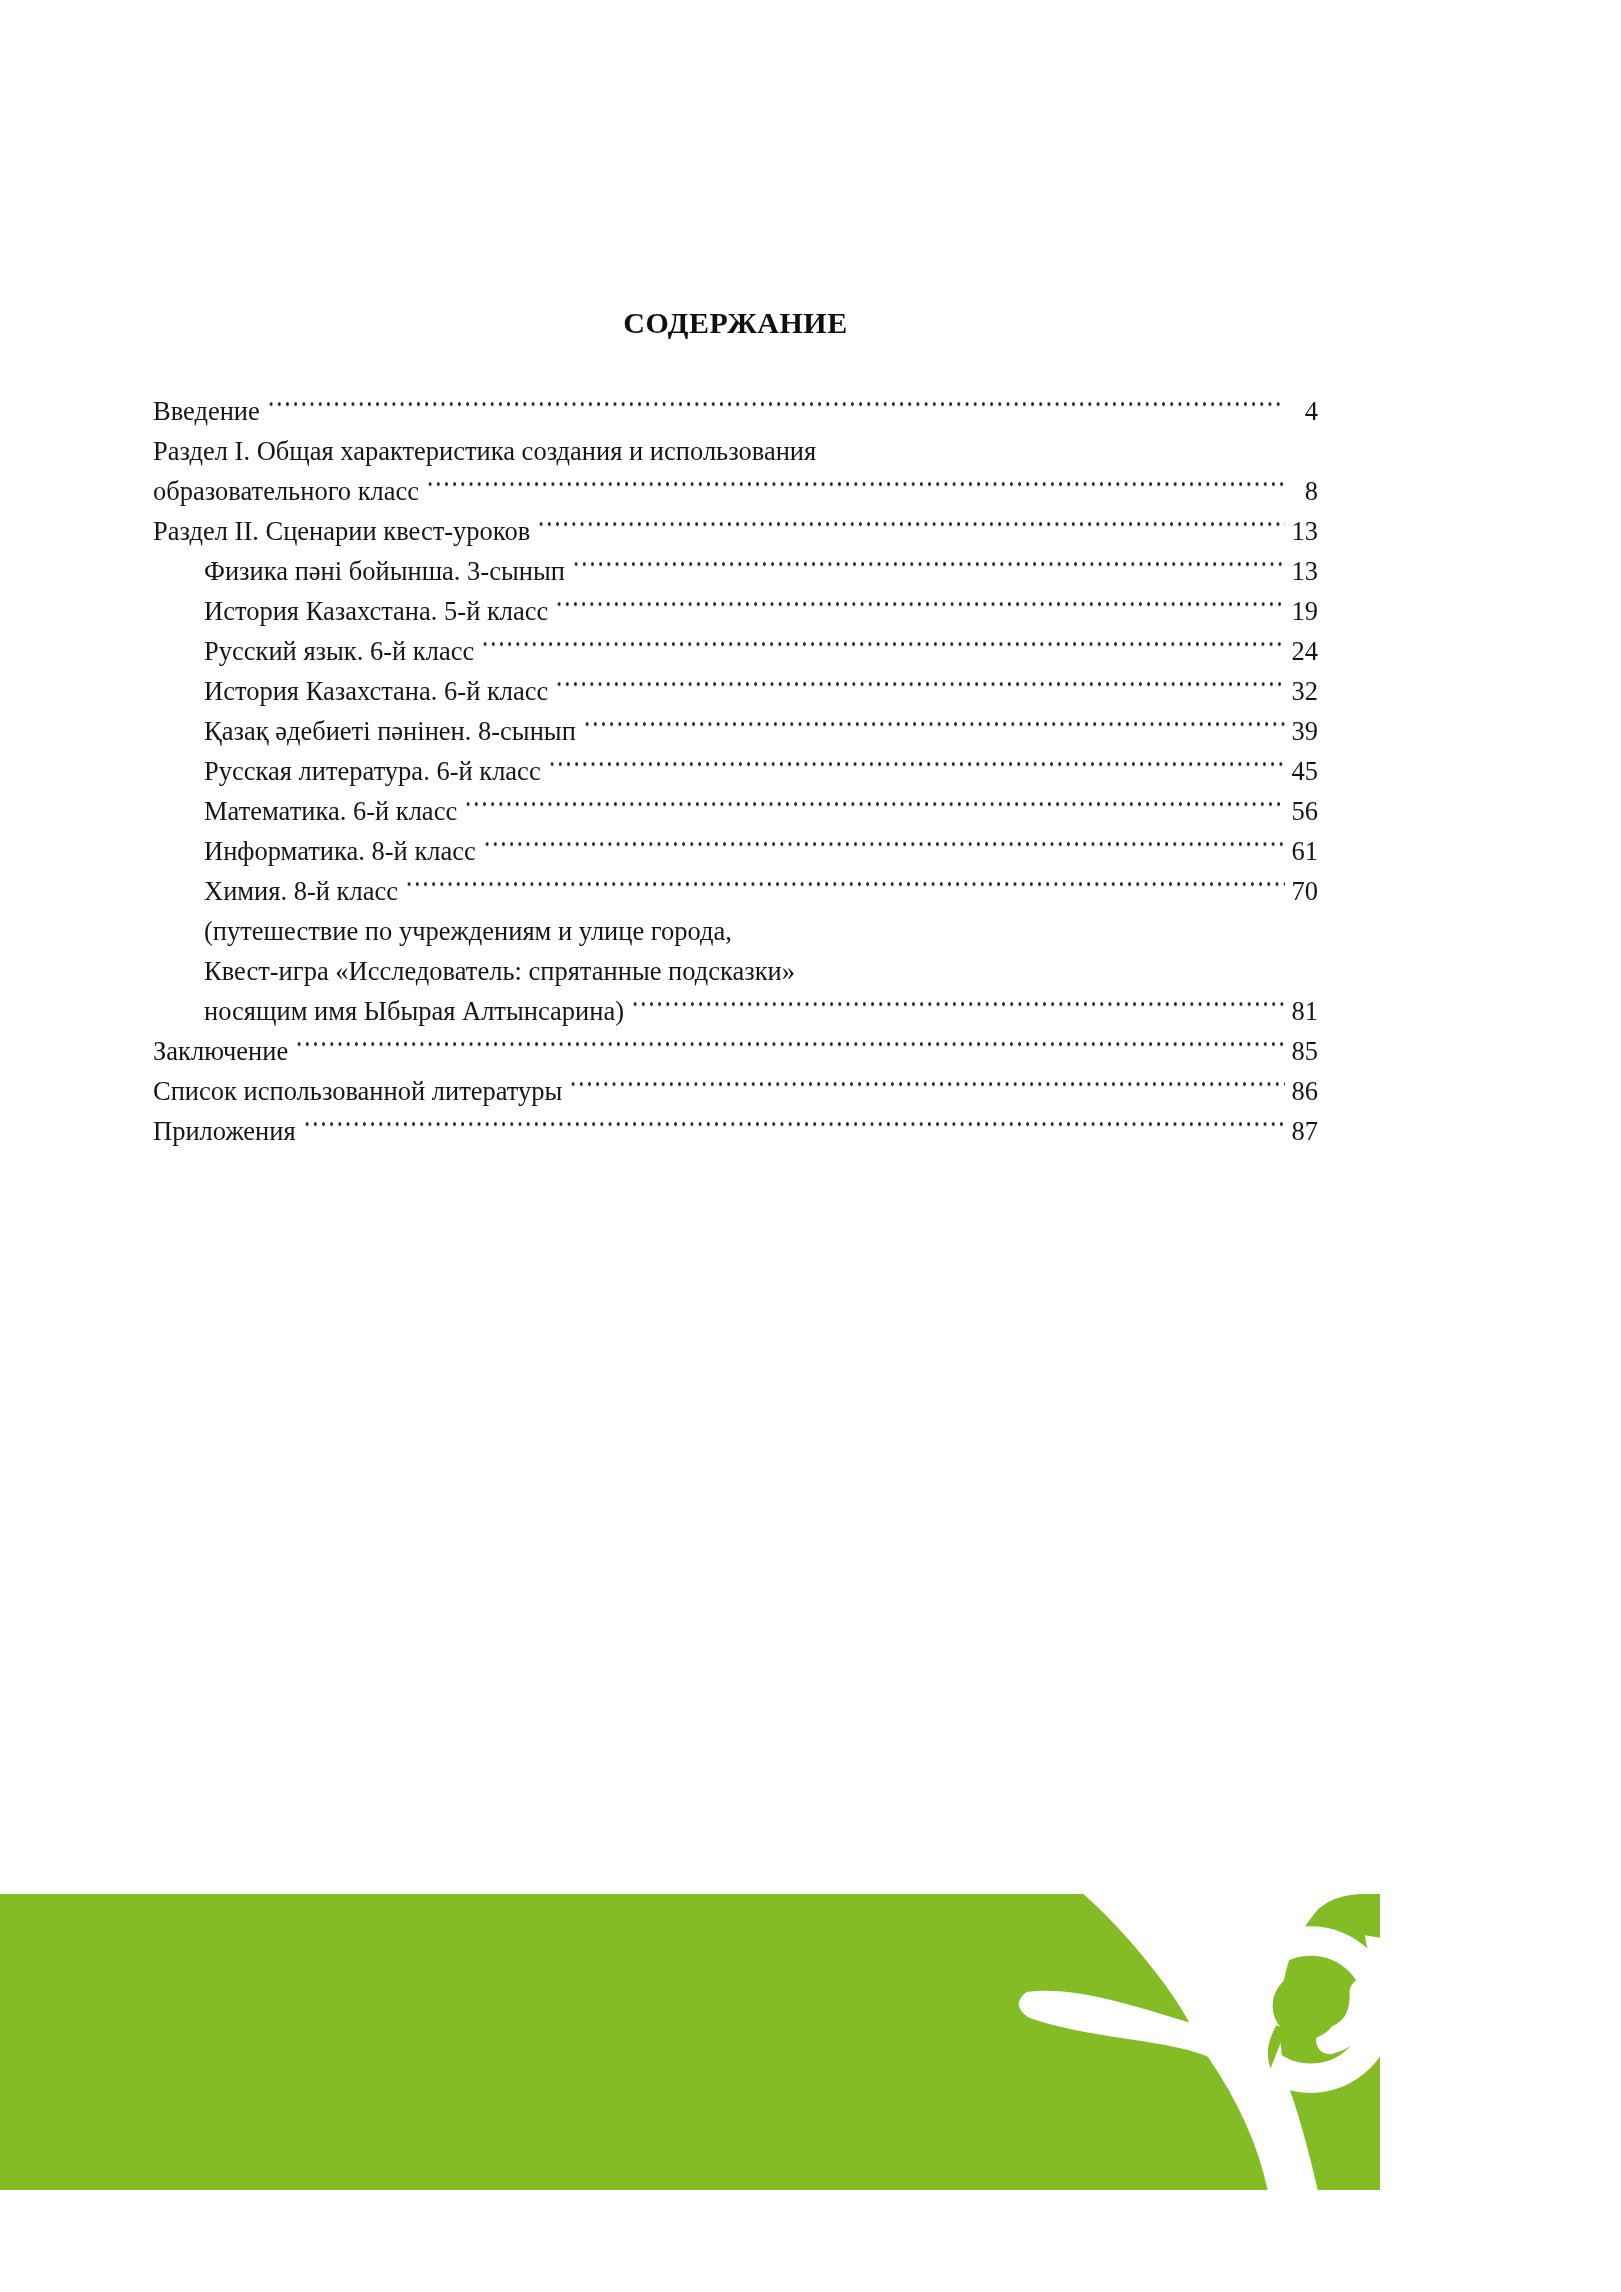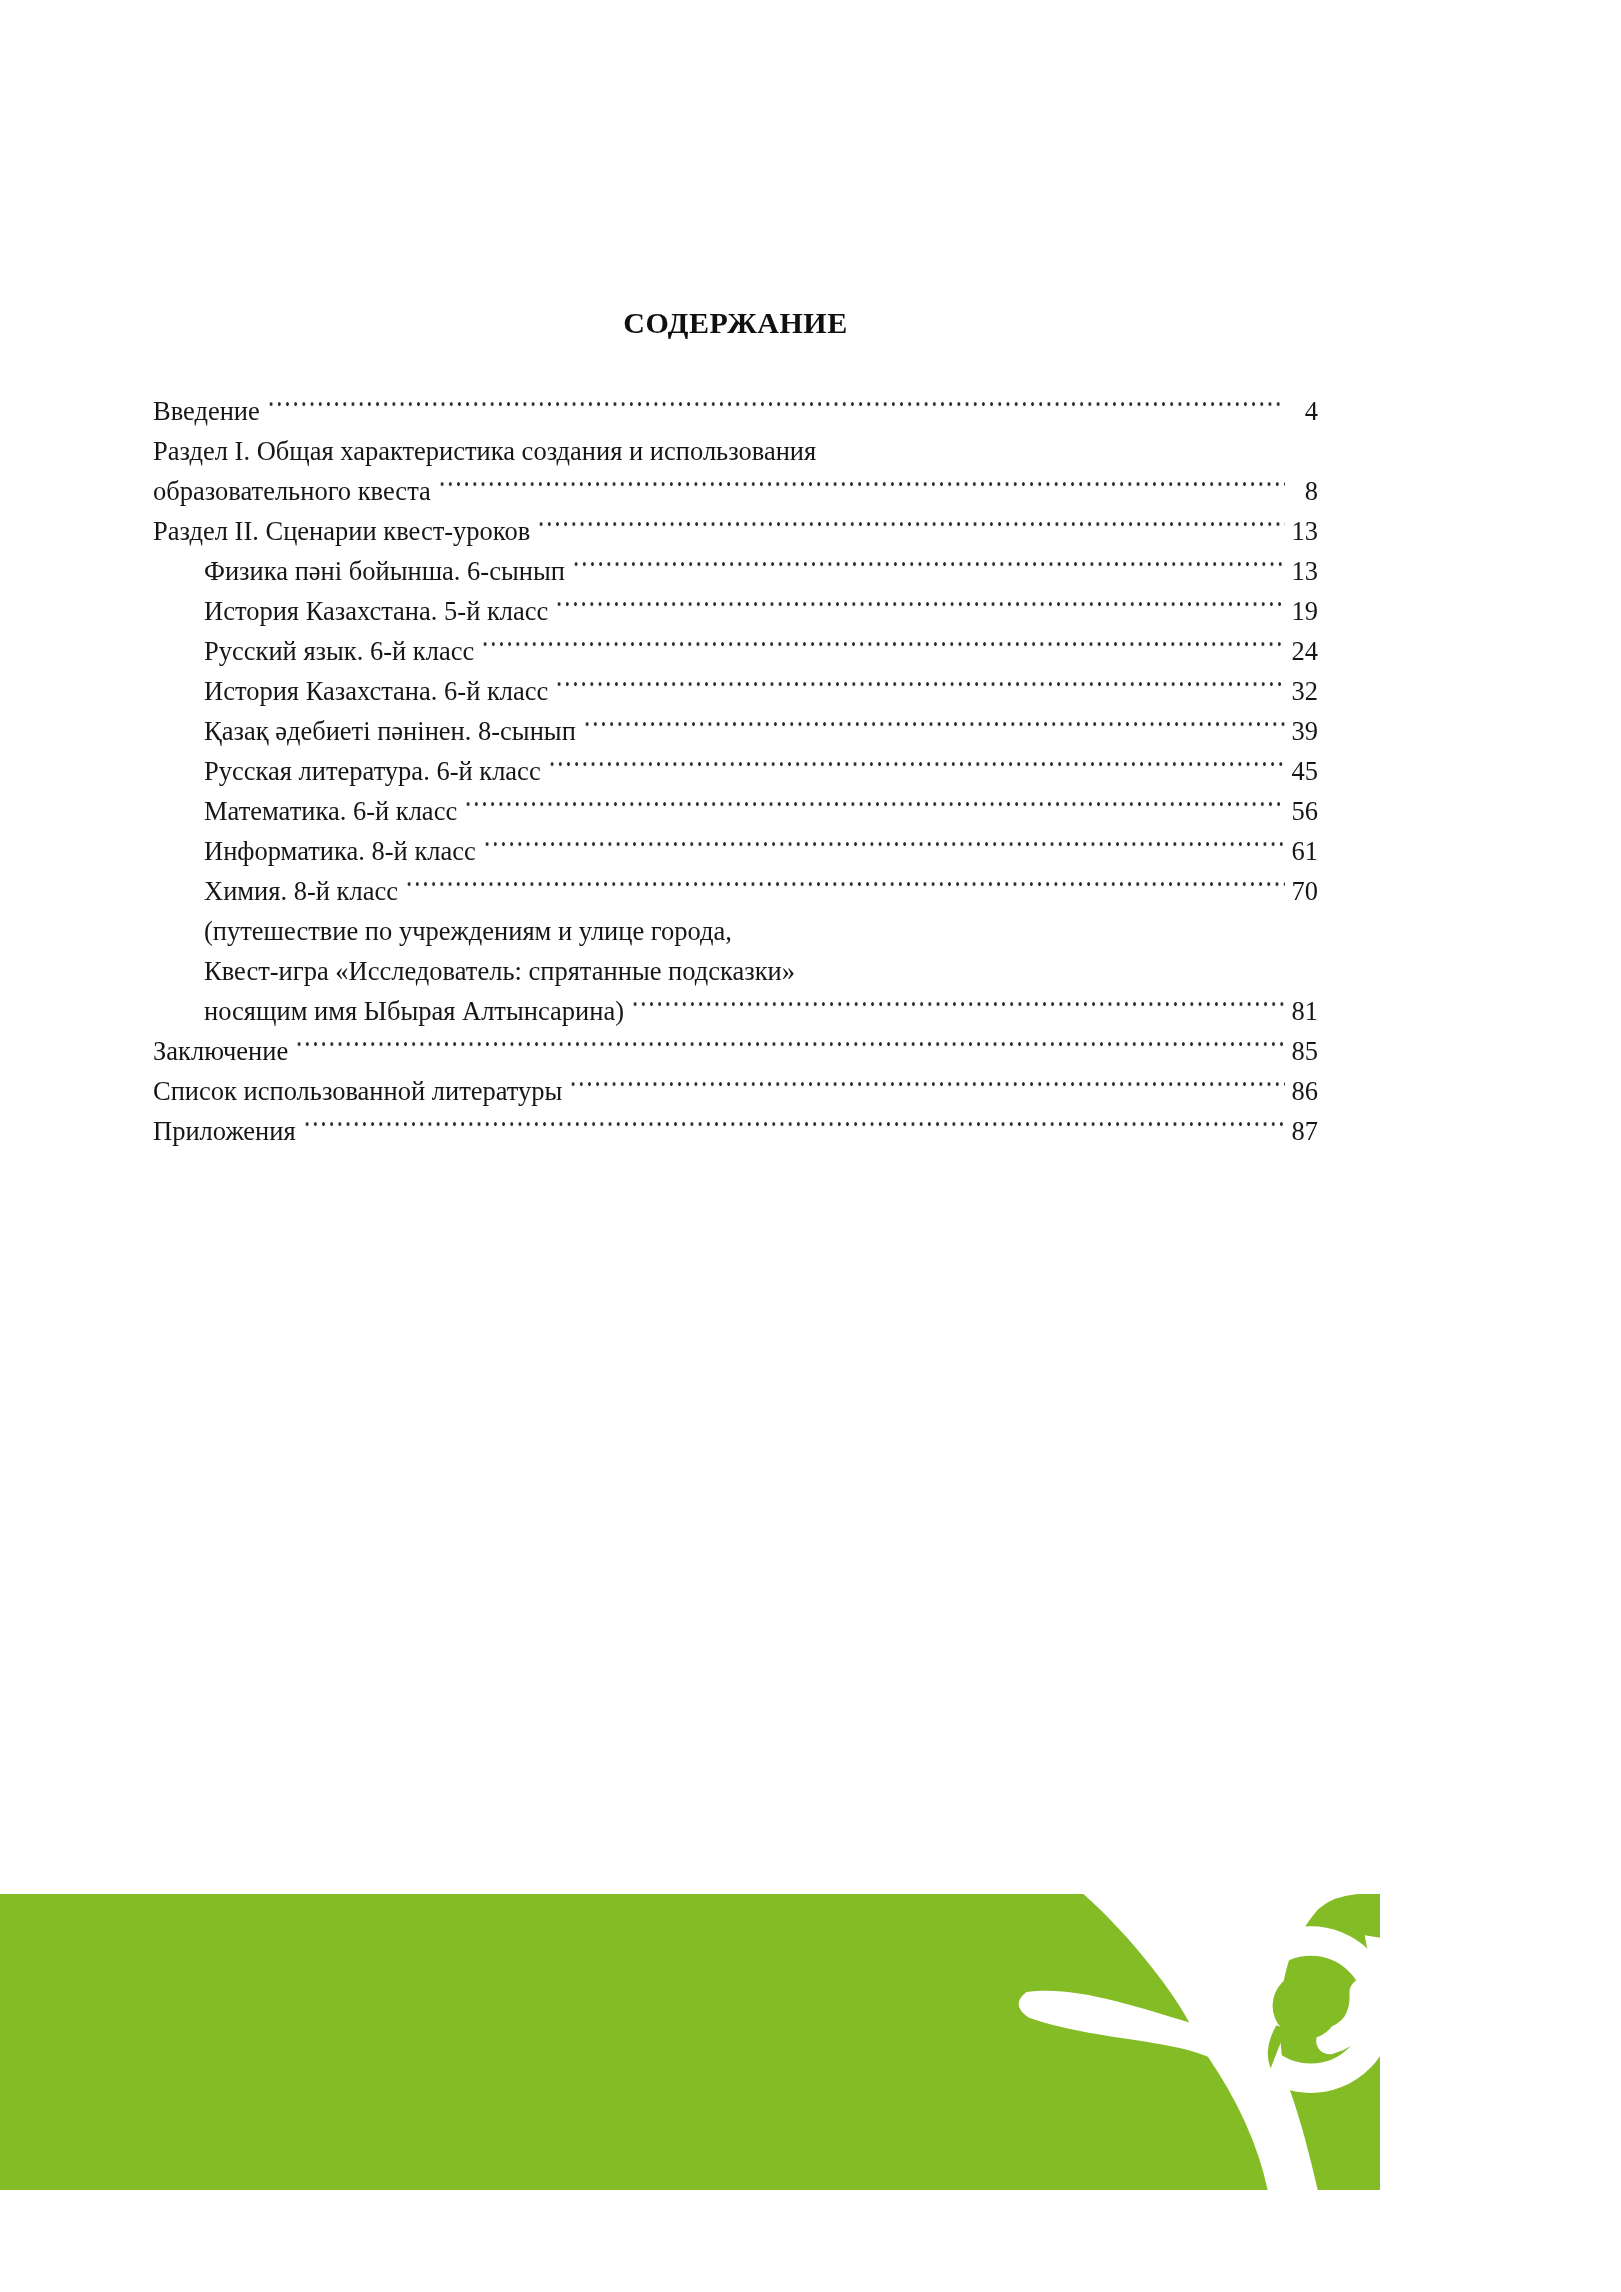--- a/index.html
+++ b/index.html
@@ -69,31 +69,31 @@
       <span class="label">Введение</span>
       <span class="dots"></span>
       <span class="pg">4</span>
     </div>
         <div class="toc-row noleader">
       <span class="label">Раздел I. Общая характеристика создания и использования</span>
       <span class="dots"></span>
       <span class="pg"></span>
     </div>
         <div class="toc-row">
-      <span class="label">образовательного квеста</span>
+      <span class="label">образовательного класс</span>
       <span class="dots"></span>
       <span class="pg">8</span>
     </div>
         <div class="toc-row">
       <span class="label">Раздел II. Сценарии квест-уроков</span>
       <span class="dots"></span>
       <span class="pg">13</span>
     </div>
         <div class="toc-row indent">
-      <span class="label">Физика пәні бойынша. 6-сынып</span>
+      <span class="label">Физика пәні бойынша. 3-сынып</span>
       <span class="dots"></span>
       <span class="pg">13</span>
     </div>
         <div class="toc-row indent">
       <span class="label">История Казахстана. 5-й класс</span>
       <span class="dots"></span>
       <span class="pg">19</span>
     </div>
         <div class="toc-row indent">
       <span class="label">Русский язык. 6-й класс</span>

